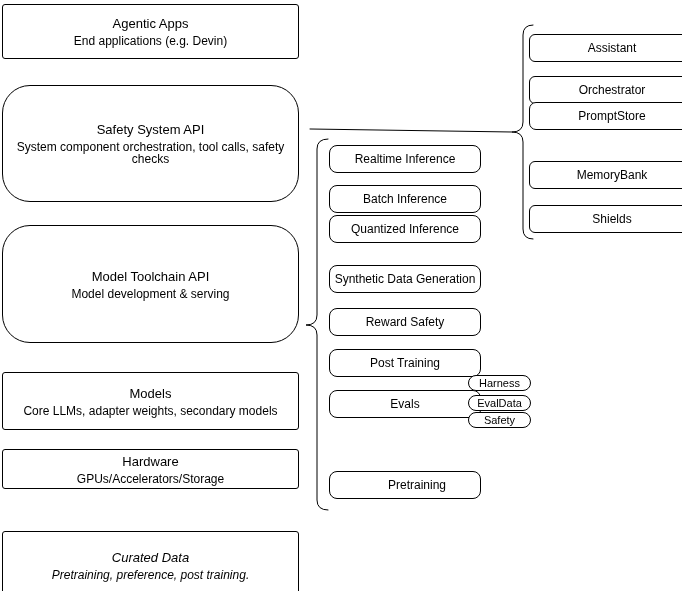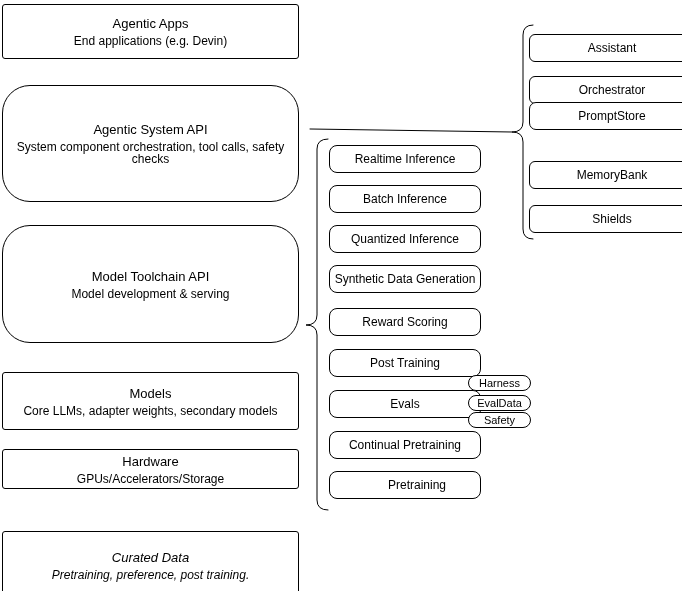--- a/index.html
+++ b/index.html
@@ -85,21 +85,21 @@
   
   #lb0 { top: 4px;   height: 55px; }
   #lb1 { top: 85px;  height: 117px; }
   #lb2 { top: 225px; height: 118px; }
   #lb3 { top: 372px; height: 58px; }
   #lb4 { top: 449px; height: 40px; }
   #lb5 { top: 531px; height: 68px; font-style: italic; }
   
   #mb0 { top: 145px; }
   #mb1 { top: 185px; }
-  #mb2 { top: 225px; text-align: right; }
+  #mb2 { top: 215px; text-align: right; }
   #mb3 { top: 265px; }
   #mb4 { top: 308px; }
   #mb5 { top: 349px; }
   #mb6 { top: 390px; }
   #mb7 { top: 431px; }
   #mb8 { top: 471px; padding-left: 24px; }
   
   #ov0 { top: 375px; }
   #ov1 { top: 395px; }
   #ov2 { top: 412px; }
@@ -119,21 +119,21 @@
     <path d="M 310 129 L 512 132" stroke="#000000" stroke-width="1" fill="none" stroke-linecap="round"></path>
     <path d="M 328 139 Q 317 139 317 149 L 317 315 Q 317 325 306 325 Q 317 325 317 335 L 317 500 Q 317 510 328 510" stroke="#000000" stroke-width="1" fill="none" stroke-linecap="round"></path>
     <path d="M 533 25 Q 523 25 523 35 L 523 122 Q 523 132 512 132 Q 523 132 523 142 L 523 229 Q 523 239 533 239" stroke="#000000" stroke-width="1" fill="none" stroke-linecap="round"></path>
   </svg>
 
   <div class="bigbox" id="lb0">
     <div class="title">Agentic Apps</div>
     <div class="subtitle">End applications (e.g. Devin)</div>
   </div>
   <div class="bigbox r-large" id="lb1">
-    <div class="title">Agentic System API</div>
+    <div class="title">Safety System API</div>
     <div class="subtitle">System component orchestration, tool calls, safety checks</div>
   </div>
   <div class="bigbox r-large" id="lb2">
     <div class="title">Model Toolchain API</div>
     <div class="subtitle">Model development &amp; serving</div>
   </div>
   <div class="bigbox" id="lb3">
     <div class="title">Models</div>
     <div class="subtitle">Core LLMs, adapter weights, secondary models</div>
   </div>
@@ -143,24 +143,23 @@
   </div>
   <div class="bigbox" id="lb5">
     <div class="title">Curated Data</div>
     <div class="subtitle">Pretraining, preference, post training.</div>
   </div>
 
   <div class="midbox" id="mb1">Batch Inference</div>
   <div class="midbox" id="mb0">Realtime Inference</div>
   <div class="midbox" id="mb2">Quantized Inference</div>
   <div class="midbox" id="mb3">Synthetic Data Generation</div>
-  <div class="midbox" id="mb4">Reward Scoring</div>
+  <div class="midbox" id="mb4">Reward Safety</div>
   <div class="midbox" id="mb5">Post Training</div>
   <div class="midbox" id="mb6">Evals</div>
-  <div class="midbox" id="mb7">Continual Pretraining</div>
   <div class="midbox" id="mb8">Pretraining</div>
 
   <div class="oval" id="ov0">Harness</div>
   <div class="oval" id="ov1">EvalData</div>
   <div class="oval" id="ov2">Safety</div>
 
   <div class="rightbox" id="rb0">Assistant</div>
   <div class="rightbox" id="rb1">Orchestrator</div>
   <div class="rightbox" id="rb2">PromptStore</div>
   <div class="rightbox" id="rb3">MemoryBank</div>

